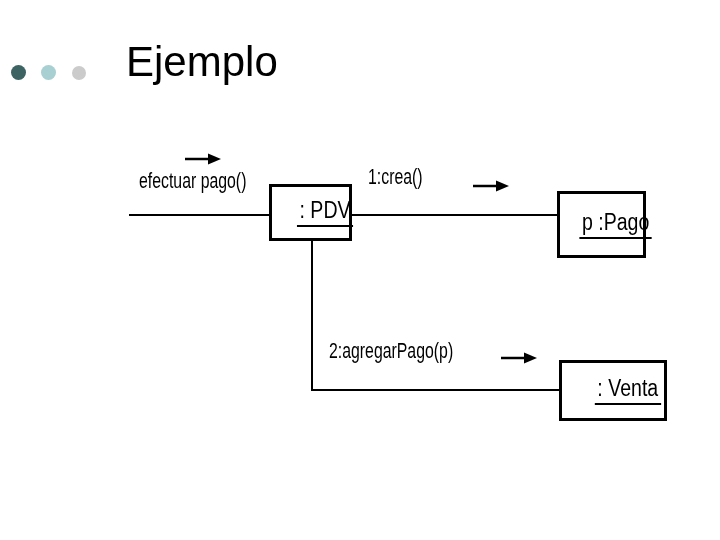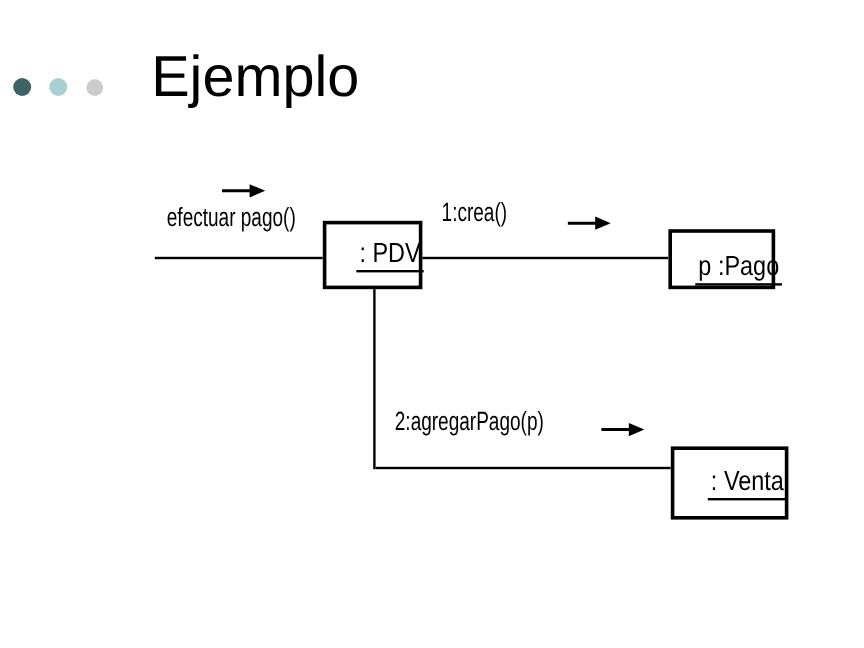--- a/index.html
+++ b/index.html
@@ -5,21 +5,21 @@
   html,body{margin:0;padding:0;background:#fff;}
   .slide{
     position:relative;width:720px;height:540px;background:#fff;
     font-family:"Liberation Sans",sans-serif;overflow:hidden;
   }
   .bullet{position:absolute;border-radius:50%;width:15px;height:15px;}
   .bullet.b1{left:11px;top:65px;}
   .bullet.b2{left:41px;top:65px;}
   .bullet.b3{left:72px;top:66px;width:14px;height:14px;}
   .title{
-    position:absolute;left:126px;top:41px;font-size:48px;line-height:1;
+    position:absolute;left:126px;top:41px;font-size:42px;line-height:1;
     color:#000;font-weight:400;white-space:pre;
   }
   .diagram{position:absolute;left:0;top:0;width:720px;height:540px;margin-left:32px;}
   .hline,.vline{position:absolute;background:#000;}
   .msg-label{
     position:absolute;font-size:22px;line-height:1;color:#000;white-space:pre;
     transform:scaleX(0.72);transform-origin:left center;
   }
   .obj-box{
     position:absolute;border:3px solid #000;background:#fff;box-sizing:border-box;
@@ -37,22 +37,22 @@
   #arrow-2{left:441px;top:179px;}
   #arrow-3{left:469px;top:351px;}
   #label-1{left:107px;top:170px;}
   #label-2{left:336px;top:166px;}
   #label-3{left:297px;top:340px;}
   #line-1{left:97px;top:214px;width:140px;height:2px;}
   #line-2{left:320px;top:214px;width:205px;height:2px;}
   #line-3{left:281px;top:389px;width:246px;height:2px;}
   #line-4{left:279px;top:241px;width:2px;height:150px;}
   #box-pdv{left:237px;top:184px;width:83px;height:57px;}
-  #box-pago{left:525px;top:191px;width:89px;height:50px;align-items:flex-end;}
-  #box-venta{left:527px;top:372px;width:98px;height:61px;}
+  #box-pago{left:525px;top:191px;width:89px;height:67px;}
+  #box-venta{left:527px;top:360px;width:108px;height:61px;}
 </style>
 </head>
 <body>
 
 <div class="slide">
 
   <span class="bullet b1" style="background-color: rgb(61, 99, 99);"></span>
   <span class="bullet b2" style="background-color: rgb(168, 207, 209);"></span>
   <span class="bullet b3" style="background-color: rgb(203, 203, 203);"></span>
 

